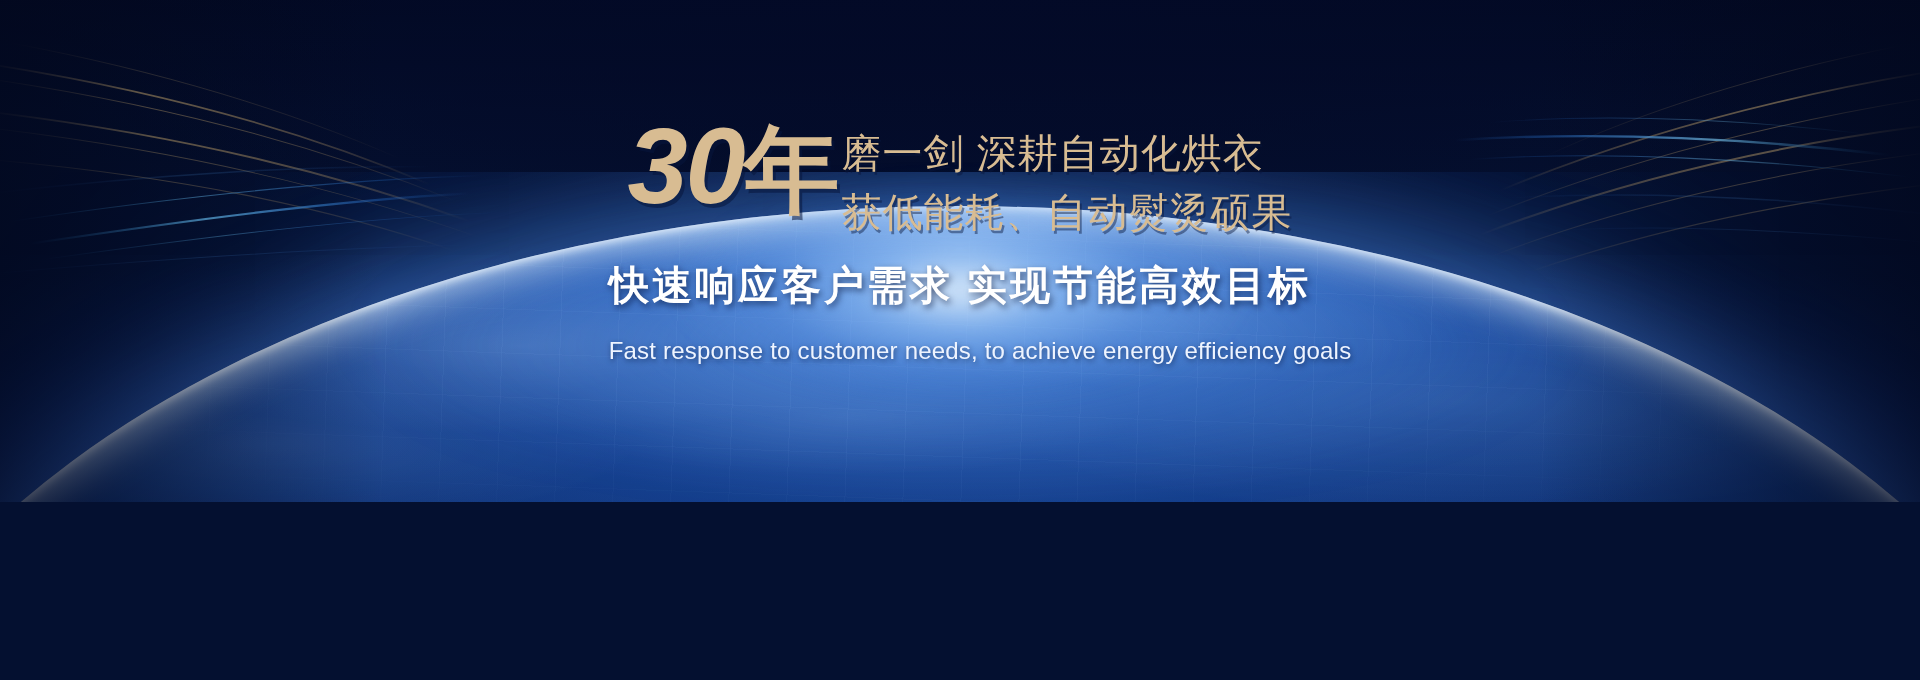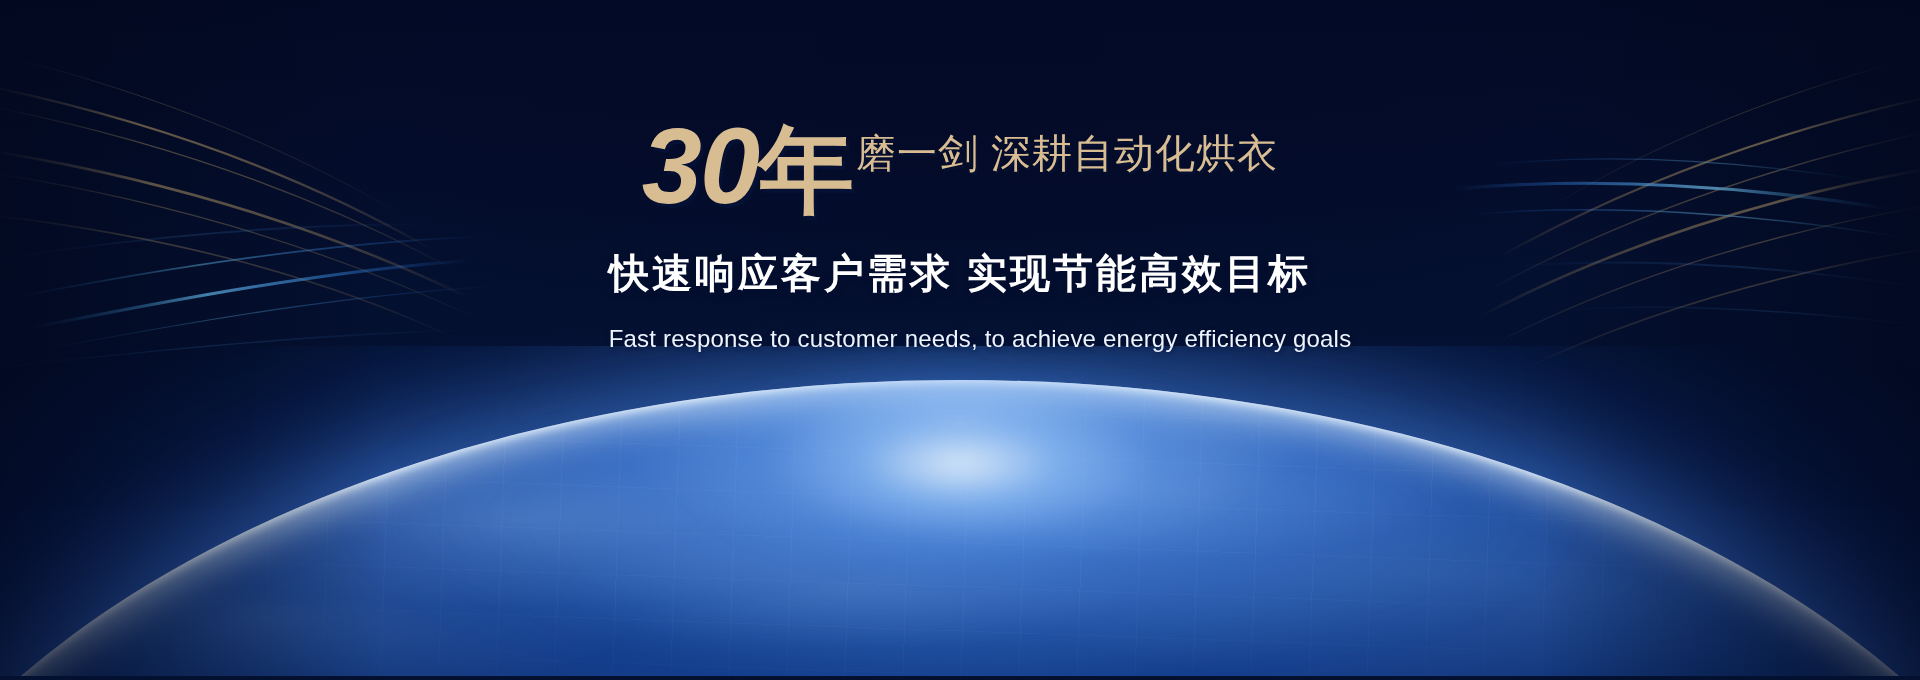--- a/index.html
+++ b/index.html
@@ -1,19 +1,19 @@
 <!DOCTYPE html>
 <html><head>
 <meta charset="utf-8">
 <style>
   * { margin:0; padding:0; box-sizing:border-box; }
   html,body { background:#041030; }
   .banner{
     position:relative;
-    width:1920px; height:676px;
+    width:1920px; height:502px;
     overflow:hidden;
     font-family:"Liberation Sans","DejaVu Sans",sans-serif;
     background:
       radial-gradient(120% 85% at 50% 118%, #3f8ff5 0%, #2060c8 14%, #123c92 30%, #0a2260 50%, #061640 68%, #041030 84%);
     background-color:#05123a;
   }
   
   .vign-top{
     position:absolute; inset:0;
     background:
@@ -106,21 +106,21 @@
   }
   .years .cn{ font-size:96px; font-style:normal; letter-spacing:0; }
   .head-lines{ text-align:left; padding-top:12px; }
   .gold-line{
     font-size:40px; font-weight:normal; color:#d8bc92;
     letter-spacing:1px; line-height:1.48;
     text-shadow:2px 3px 0 rgba(8,22,60,.45);
     white-space:nowrap;
   }
   .sub-cn{
-    margin-top:28px;
+    margin-top:16px;
     font-size:40px; font-weight:bold; color:#ffffff;
     letter-spacing:3px;
     text-shadow:2px 3px 6px rgba(4,14,50,.6);
     white-space:nowrap;
   }
   .sub-en{
     margin-top:24px;
     font-size:24px; font-weight:normal; color:#eef4ff;
     letter-spacing:.2px;
     text-shadow:1px 2px 5px rgba(4,14,50,.55);
@@ -221,20 +221,21 @@
   </div>
 
   <div class="vign-sides"></div>
 
   <div class="copy">
 
     <div class="headline">
       <div class="years"><span>30</span><span class="cn">年</span></div>
       <div class="head-lines">
         <div class="gold-line">磨一剑  深耕自动化烘衣</div>
+        <div class="gold-line">获低能耗、自动熨烫硕果</div>
       </div>
     </div>
 
     <div class="sub-cn">快速响应客户需求  实现节能高效目标</div>
     <div class="sub-en">Fast response to customer needs, to achieve energy efficiency goals</div>
 
   </div>
 
 </div>
 

